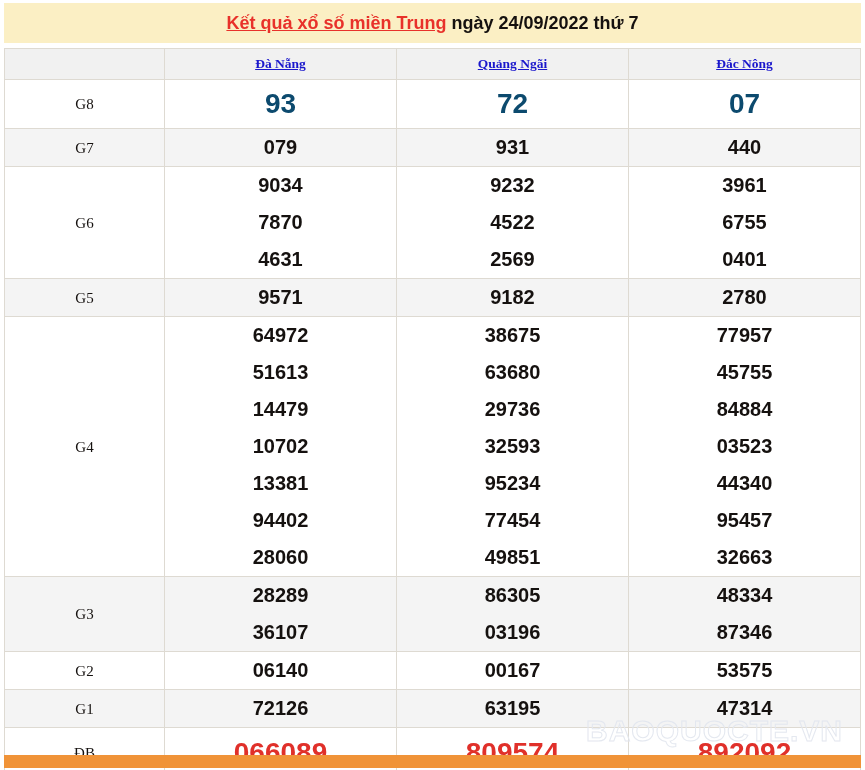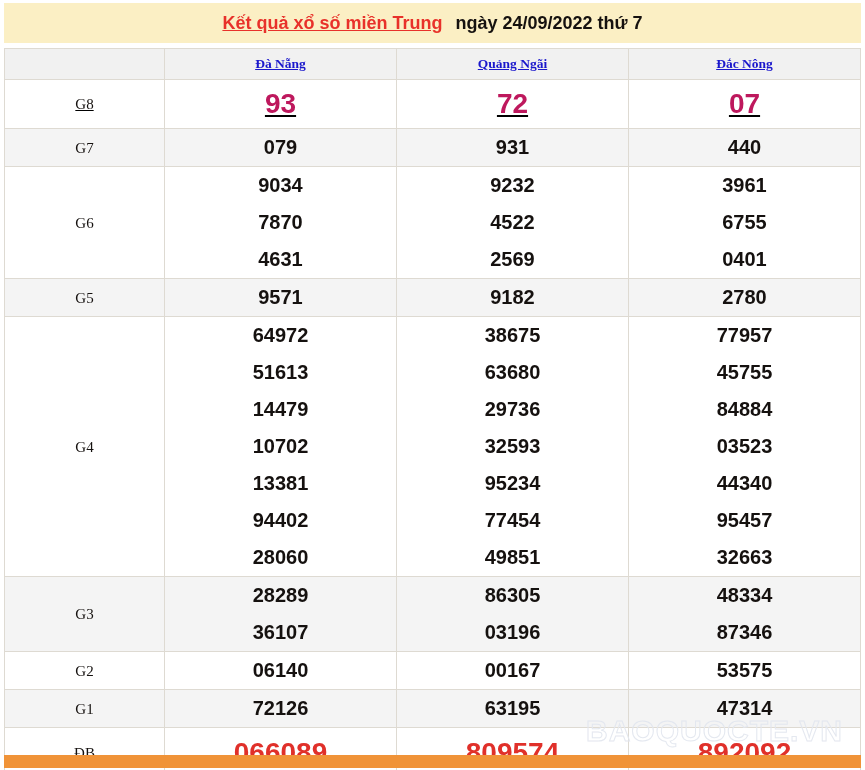--- a/index.html
+++ b/index.html
@@ -42,21 +42,20 @@
     white-space: nowrap;
     letter-spacing: 0px;
   }
   .title-red {
     color: #e8312a;
     text-decoration: underline;
     text-underline-offset: 1px;
   }
   .title-black {
     color: #15110f;
-    padding-left: 8px;
   }
 
   
   .results-table {
     position: absolute;
     left: 4px;
     top: 48px;
     width: 857px;
     border-collapse: collapse;
     table-layout: fixed;
@@ -103,22 +102,22 @@
 
   .nums {
     font-size: 20px;
     font-weight: bold;
     color: #15110f;
     line-height: 37px;
   }
   .nums div { white-space: nowrap; }
 
   
-  .r-g8 td { height: 48px; text-decoration: underline; }
-  .r-g8 .nums { font-size: 28px; color: #be185d; line-height: 46px; }
+  .r-g8 td { height: 48px; }
+  .r-g8 .nums { font-size: 28px; color: #0c4a6e; line-height: 46px; }
   .r-g7 td { height: 37px; }
   .r-g6 td { height: 109px; text-align: center; }
   .r-g5 td { height: 37px; }
   .r-g4 td { height: 255px; }
   .r-g3 td { height: 73px; }
   .r-g2 td { height: 37px; }
   .r-g1 td { height: 37px; }
   .r-db td { height: 50px; }
   .r-db .nums { font-size: 28px; color: #e0302a; line-height: 48px; }
 

